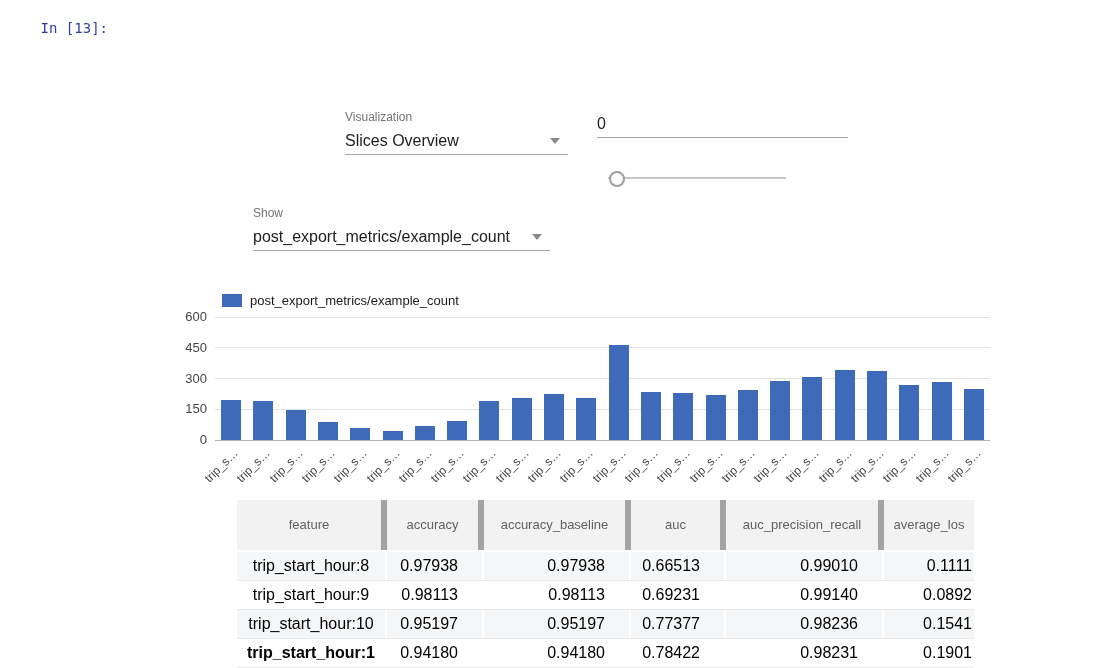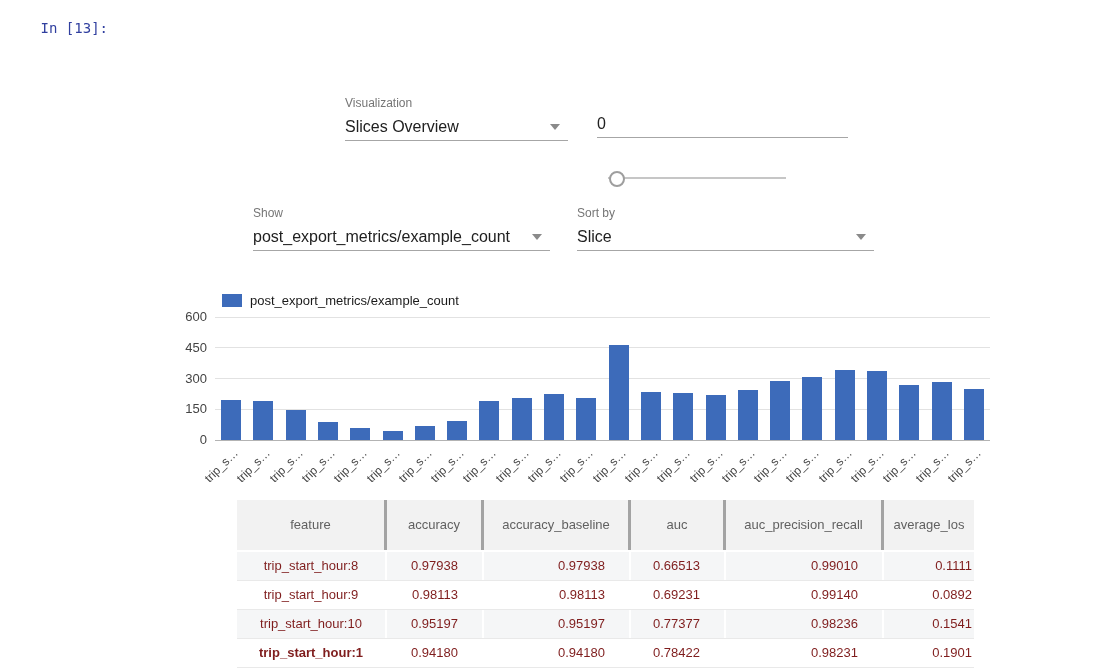--- a/index.html
+++ b/index.html
@@ -31,38 +31,38 @@
   #plot{position:absolute;left:215px;top:317px;width:775px;height:123px;}
   .gridline{position:absolute;left:0;width:100%;height:1px;background:#e2e2e2;}
   .gridline.baseline{background:#b3b3b3;}
   .ytick{position:absolute;left:-52px;width:44px;text-align:right;font-size:13px;color:#444;}
   .bar{position:absolute;bottom:0;}
   .xtick{position:absolute;top:129px;width:60px;text-align:right;transform:rotate(-45deg);transform-origin:100% 0;font-size:12px;color:#444;white-space:nowrap;}
 
   
   .table{position:absolute;left:237px;top:500px;width:737px;}
   #thead{display:flex;height:50px;margin-bottom:2px;}
-  .th{box-sizing:border-box;background:#f2f2f2;border-right:3px solid #a3a3a3;color:#616161;font-size:13px;text-align:center;line-height:50px;overflow:hidden;white-space:nowrap;}
+  .th{box-sizing:border-box;background:#f2f2f2;border-right:6px solid #a3a3a3;color:#616161;font-size:13px;text-align:center;line-height:50px;overflow:hidden;white-space:nowrap;}
   .th:last-child{border-right:none;}
   .tr{display:flex;height:29px;border-bottom:1px solid #e9e9e9;box-sizing:border-box;}
-  .td{box-sizing:border-box;font-size:13px;color:#7f1d1d;line-height:28px;border-right:2px solid #fff;overflow:hidden;white-space:nowrap;}
+  .td{box-sizing:border-box;font-size:16px;color:#000000;line-height:28px;border-right:2px solid #fff;overflow:hidden;white-space:nowrap;}
   .td:last-child{border-right:none;}
   .td.feat{text-align:center;}
   .td.num{text-align:right;padding-right:24px;}
   .td.num:last-child{padding-right:2px;}
   .tr.shade .td{background:#f5f6f7;}
 </style>
 </head>
 <body>
 
 <div class="page">
 
   <div class="prompt">In [13]:</div>
 
-  <div class="dd" style="left:345px;top:96px;width:223px;">
+  <div class="dd" style="left:345px;top:110px;width:223px;">
     <div class="dd-label">Visualization</div>
     <div class="dd-row">
       <div class="dd-value">Slices Overview</div>
       <div class="dd-arrow"></div>
     </div>
   </div>
 
   <div class="dd" style="left:597px;top:110px;width:251px;">
     <div class="dd-row">
       <input class="thr-input" value="0" style="">
@@ -75,27 +75,20 @@
   </div>
 
   <div class="dd" style="left:253px;top:206px;width:297px;">
     <div class="dd-label">Show</div>
     <div class="dd-row">
       <div class="dd-value">post_export_metrics/example_count</div>
       <div class="dd-arrow"></div>
     </div>
   </div>
 
-  <div class="dd" style="left:577px;top:206px;width:297px;">
-    <div class="dd-label">Sort by</div>
-    <div class="dd-row">
-      <div class="dd-value">Slice</div>
-      <div class="dd-arrow"></div>
-    </div>
-  </div>
 
   <div class="legend-swatch" style="background: rgb(61, 107, 186);"></div>
   <div class="legend-label">post_export_metrics/example_count</div>
 
   <div id="plot">
       <div class="gridline baseline" style="top: 122.5px;"></div>
       <div class="ytick" style="top: 115px;">0</div>
       <div class="gridline" style="top: 91.75px;"></div>
       <div class="ytick" style="top: 84.25px;">150</div>
       <div class="gridline" style="top: 61px;"></div>

